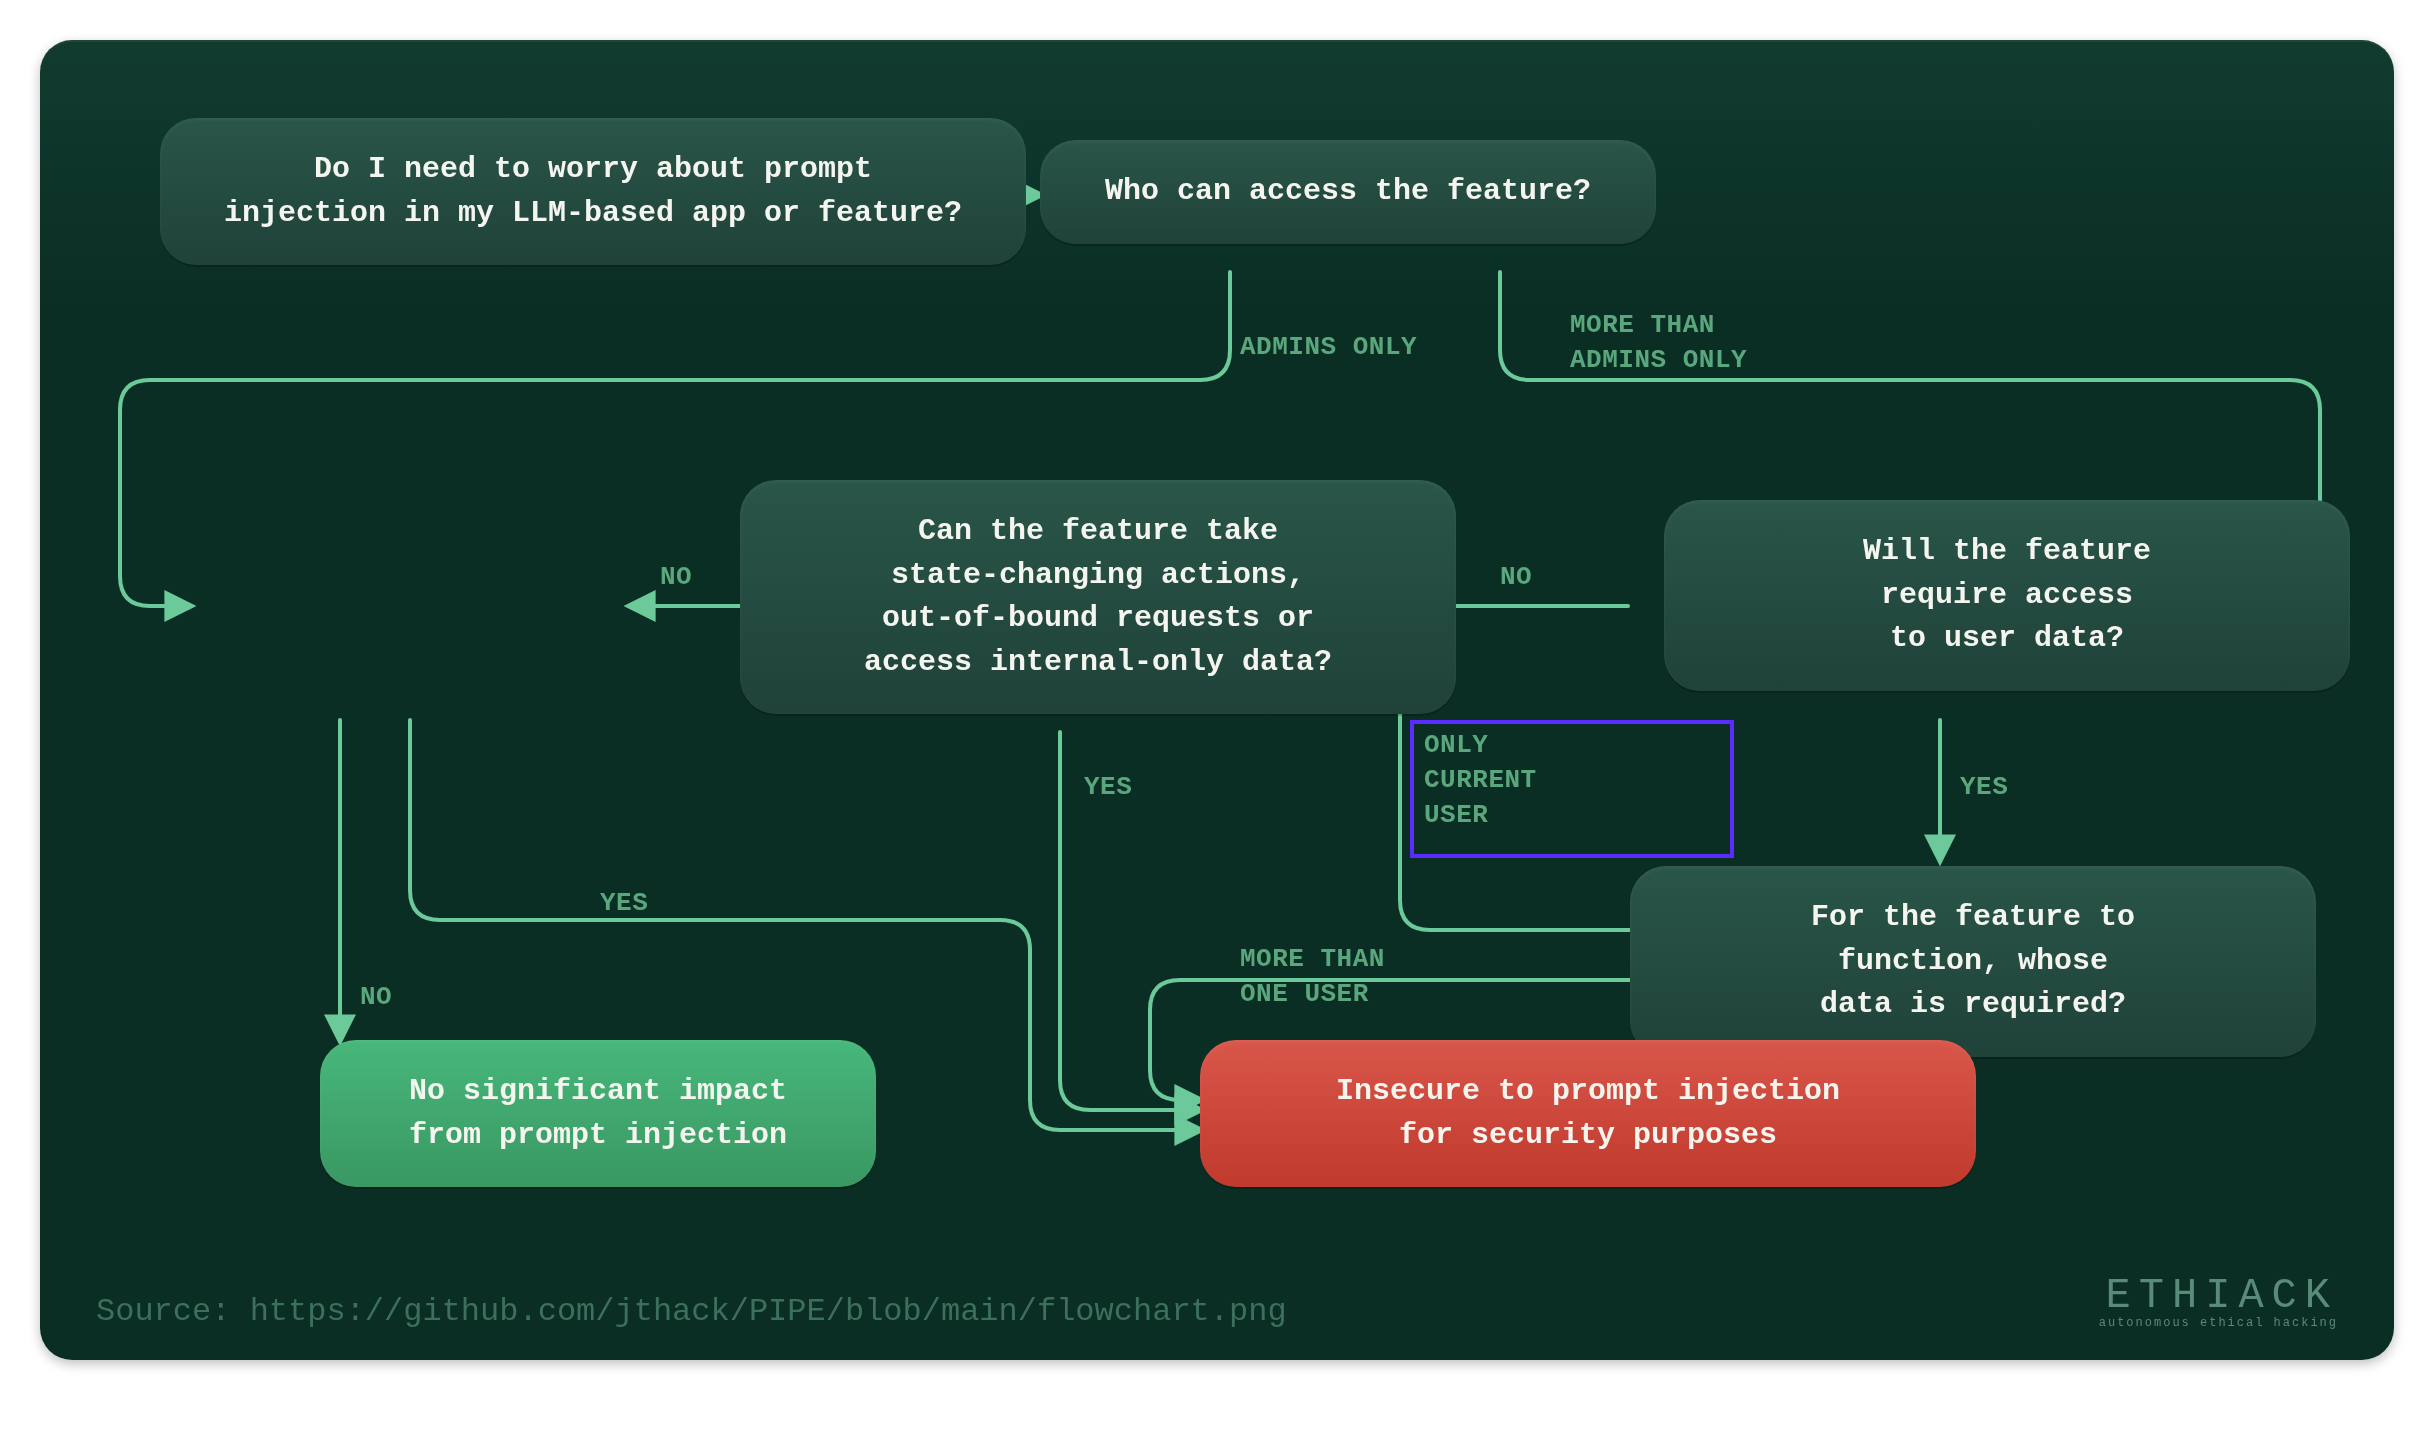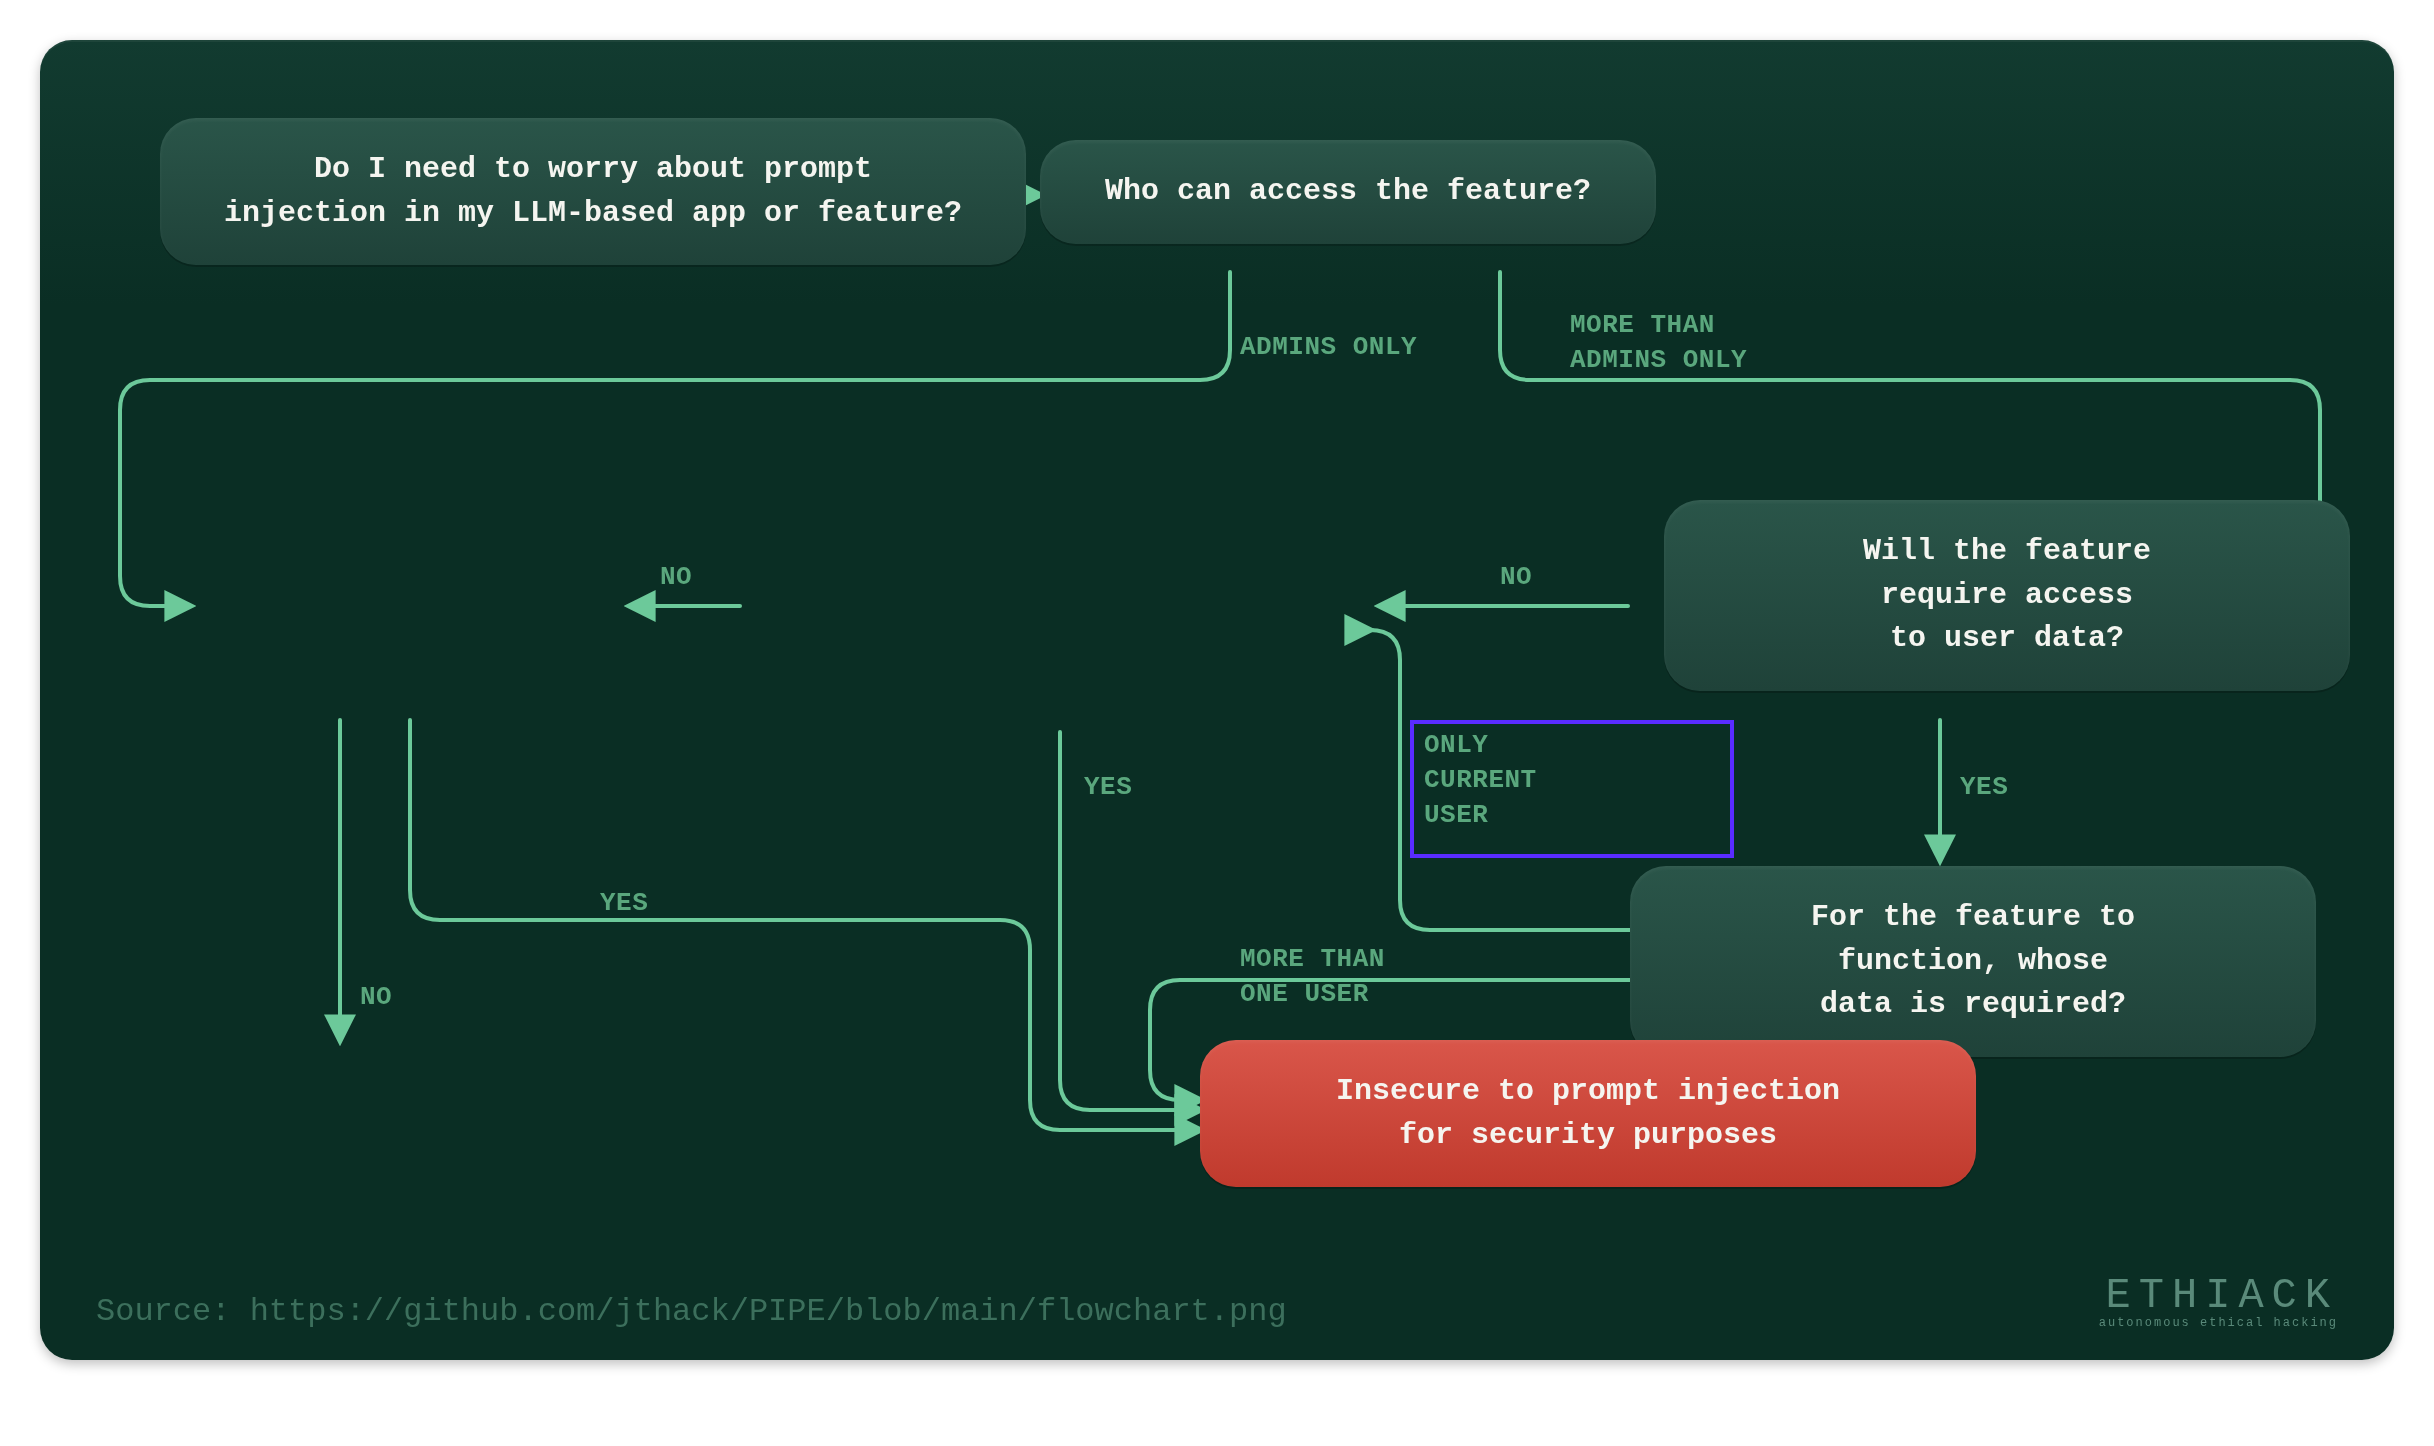--- a/index.html
+++ b/index.html
@@ -136,20 +136,24 @@
   </svg>
 
   <div class="node" style="left:120px;top:78px;width:790px;">Do I need to worry about prompt
 injection in my LLM-based app or feature?</div>
   <div class="node" style="left:1000px;top:100px;width:540px;">Who can access the feature?</div>
 
   <div class="edge-label" style="left:1200px;top:290px;">ADMINS ONLY</div>
   <div class="edge-label" style="left:1530px;top:268px;">MORE THAN
 ADMINS ONLY</div>
 
+  <div class="node" style="left:700px;top:440px;width:640px;">Can the feature take
+state-changing actions,
+out-of-bound requests or
+access internal-only data?</div>
   <div class="node" style="left:1588px;top:460px;width:610px;margin-left:36px;">Will the feature
 require access
 to user data?</div>
 
   <div class="edge-label" style="left:620px;top:520px;">NO</div>
   <div class="edge-label" style="left:1460px;top:520px;">NO</div>
 
   <div class="edge-label" style="left:1044px;top:730px;">YES</div>
   <div class="edge-label" style="left:1920px;top:730px;">YES</div>
   <div class="edge-label" style="left:560px;top:846px;">YES</div>
@@ -160,20 +164,22 @@
 data is required?</div>
 
   <div class="highlight-box" style="left:1370px;top:680px;width:316px;height:130px;"></div>
   <div class="edge-label" style="left:1384px;top:688px;">ONLY
 CURRENT
 USER</div>
 
   <div class="edge-label" style="left:1200px;top:902px;">MORE THAN
 ONE USER</div>
 
+  <div class="node result-green" style="left:280px;top:1000px;width:480px;">No significant impact
+from prompt injection</div>
   <div class="node result-red" style="left:1160px;top:1000px;width:700px;">Insecure to prompt injection
 for security purposes</div>
 
   <div class="source">Source: https://github.com/jthack/PIPE/blob/main/flowchart.png</div>
   <div class="brand">
     <div class="logo">ETHIACK</div>
     <div class="tag">autonomous ethical hacking</div>
   </div>
 
 </div>

